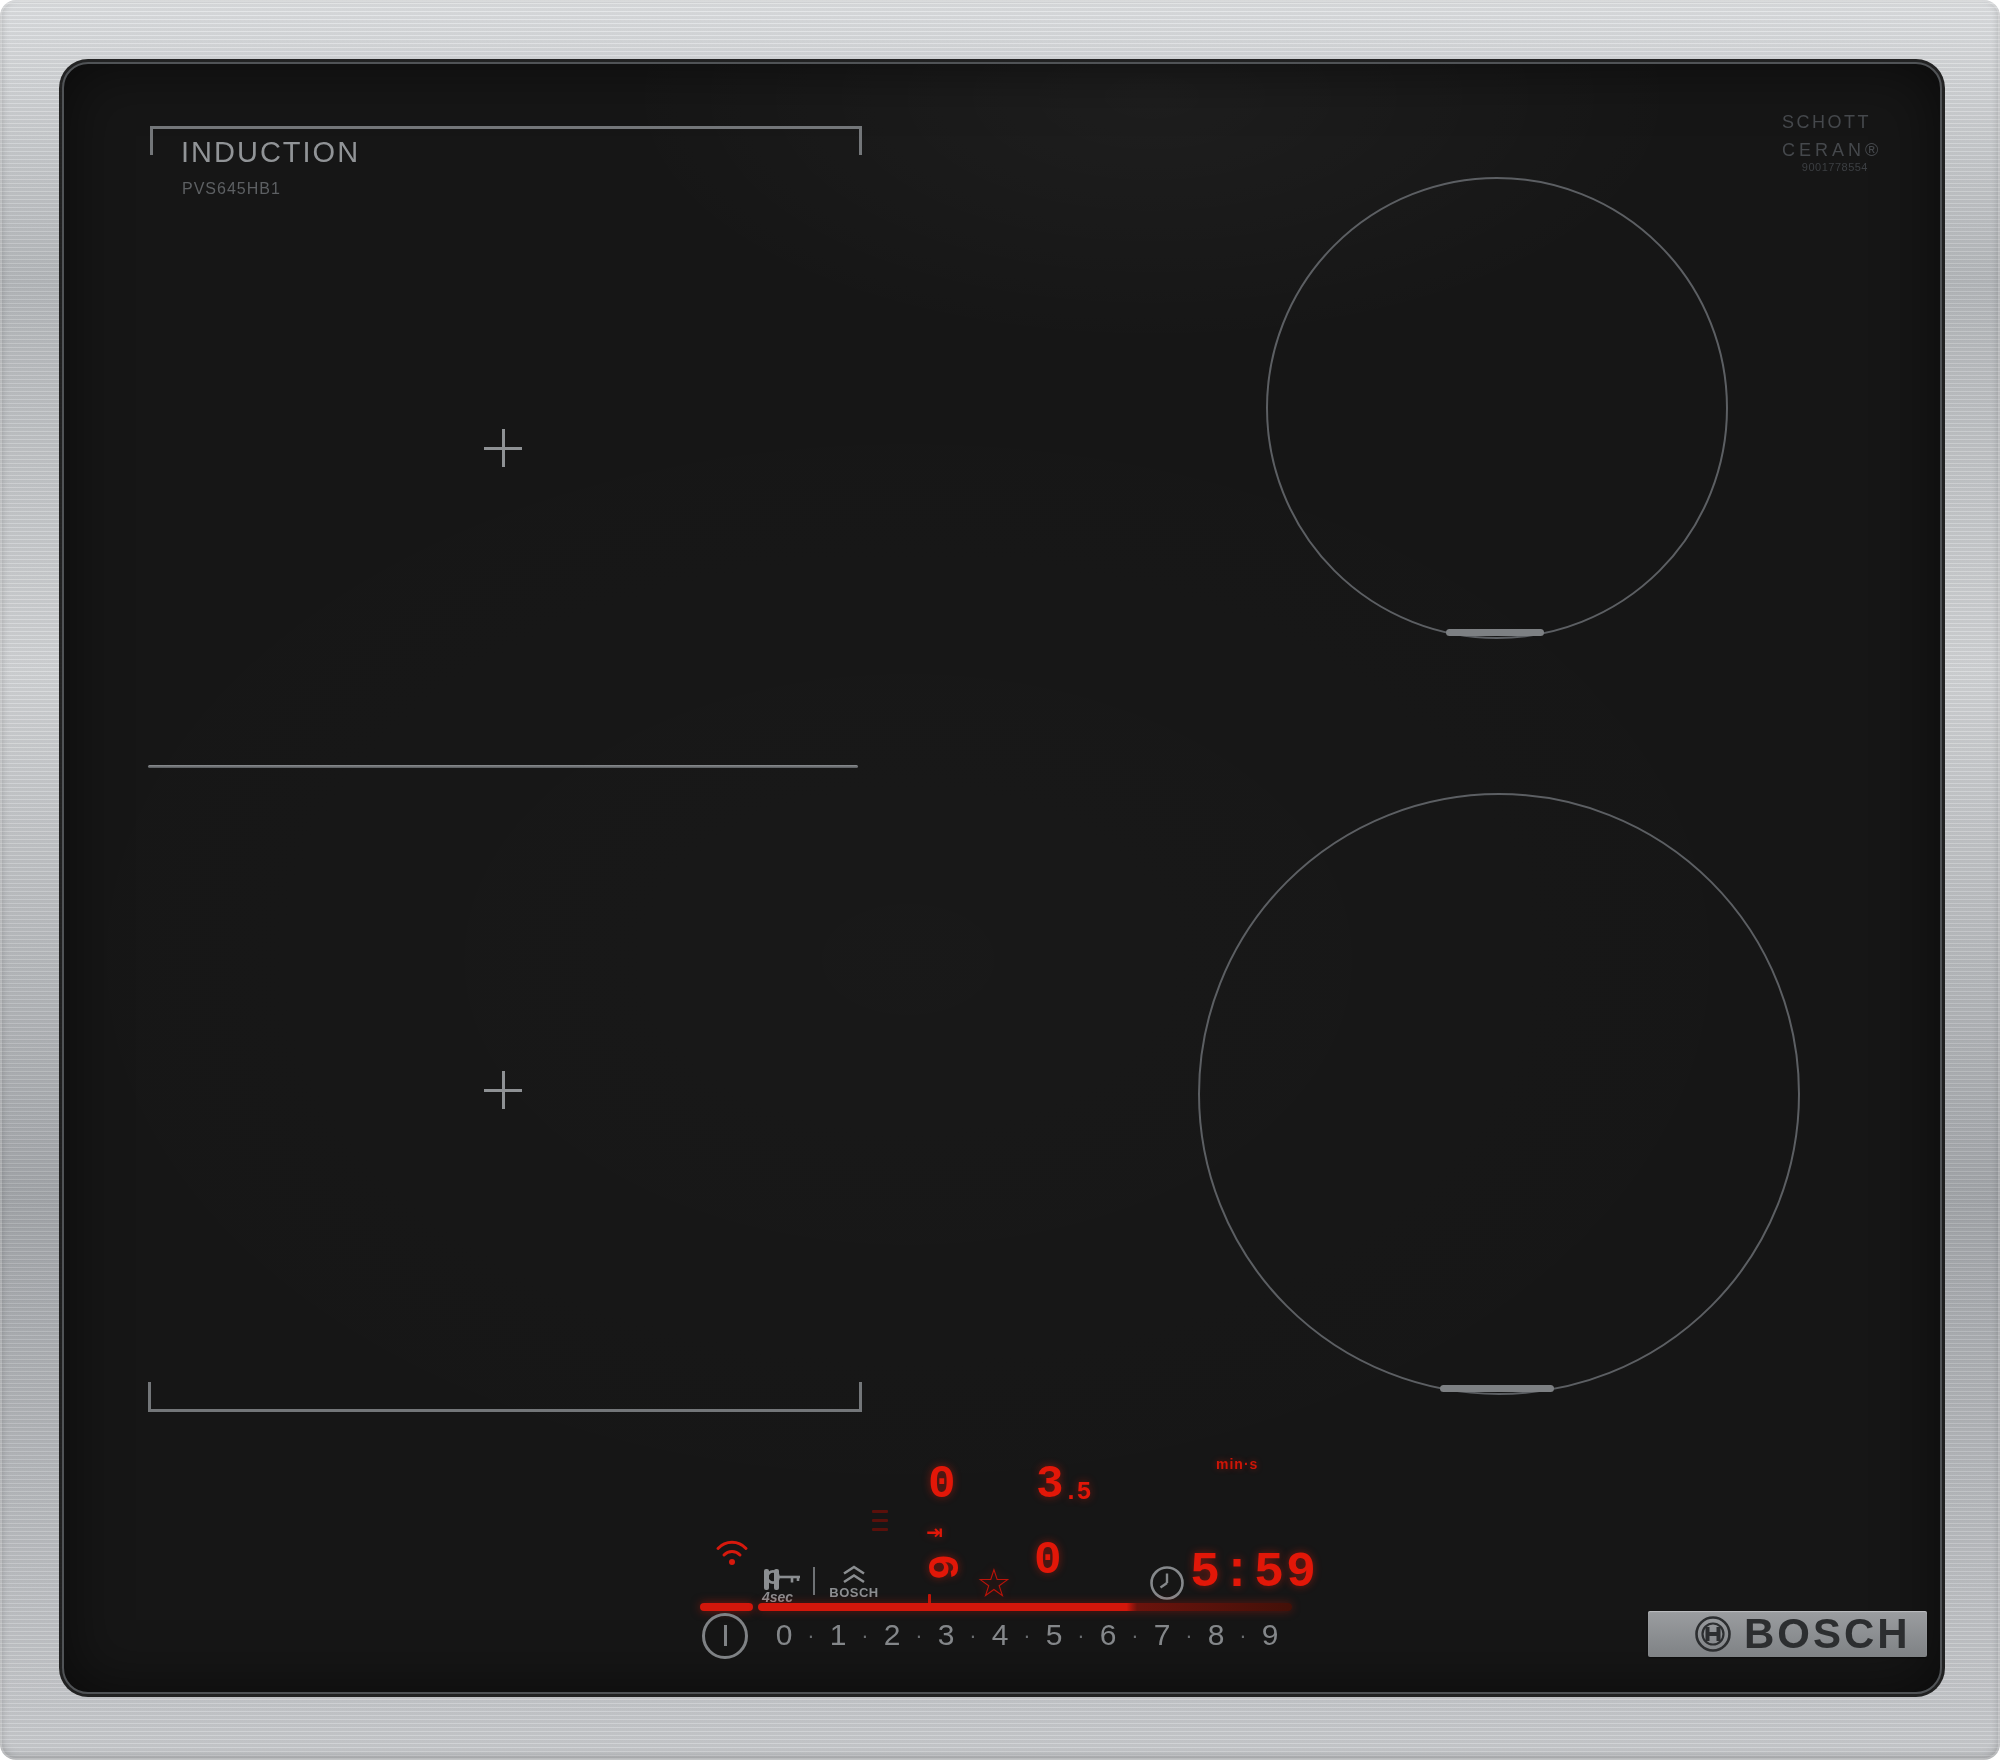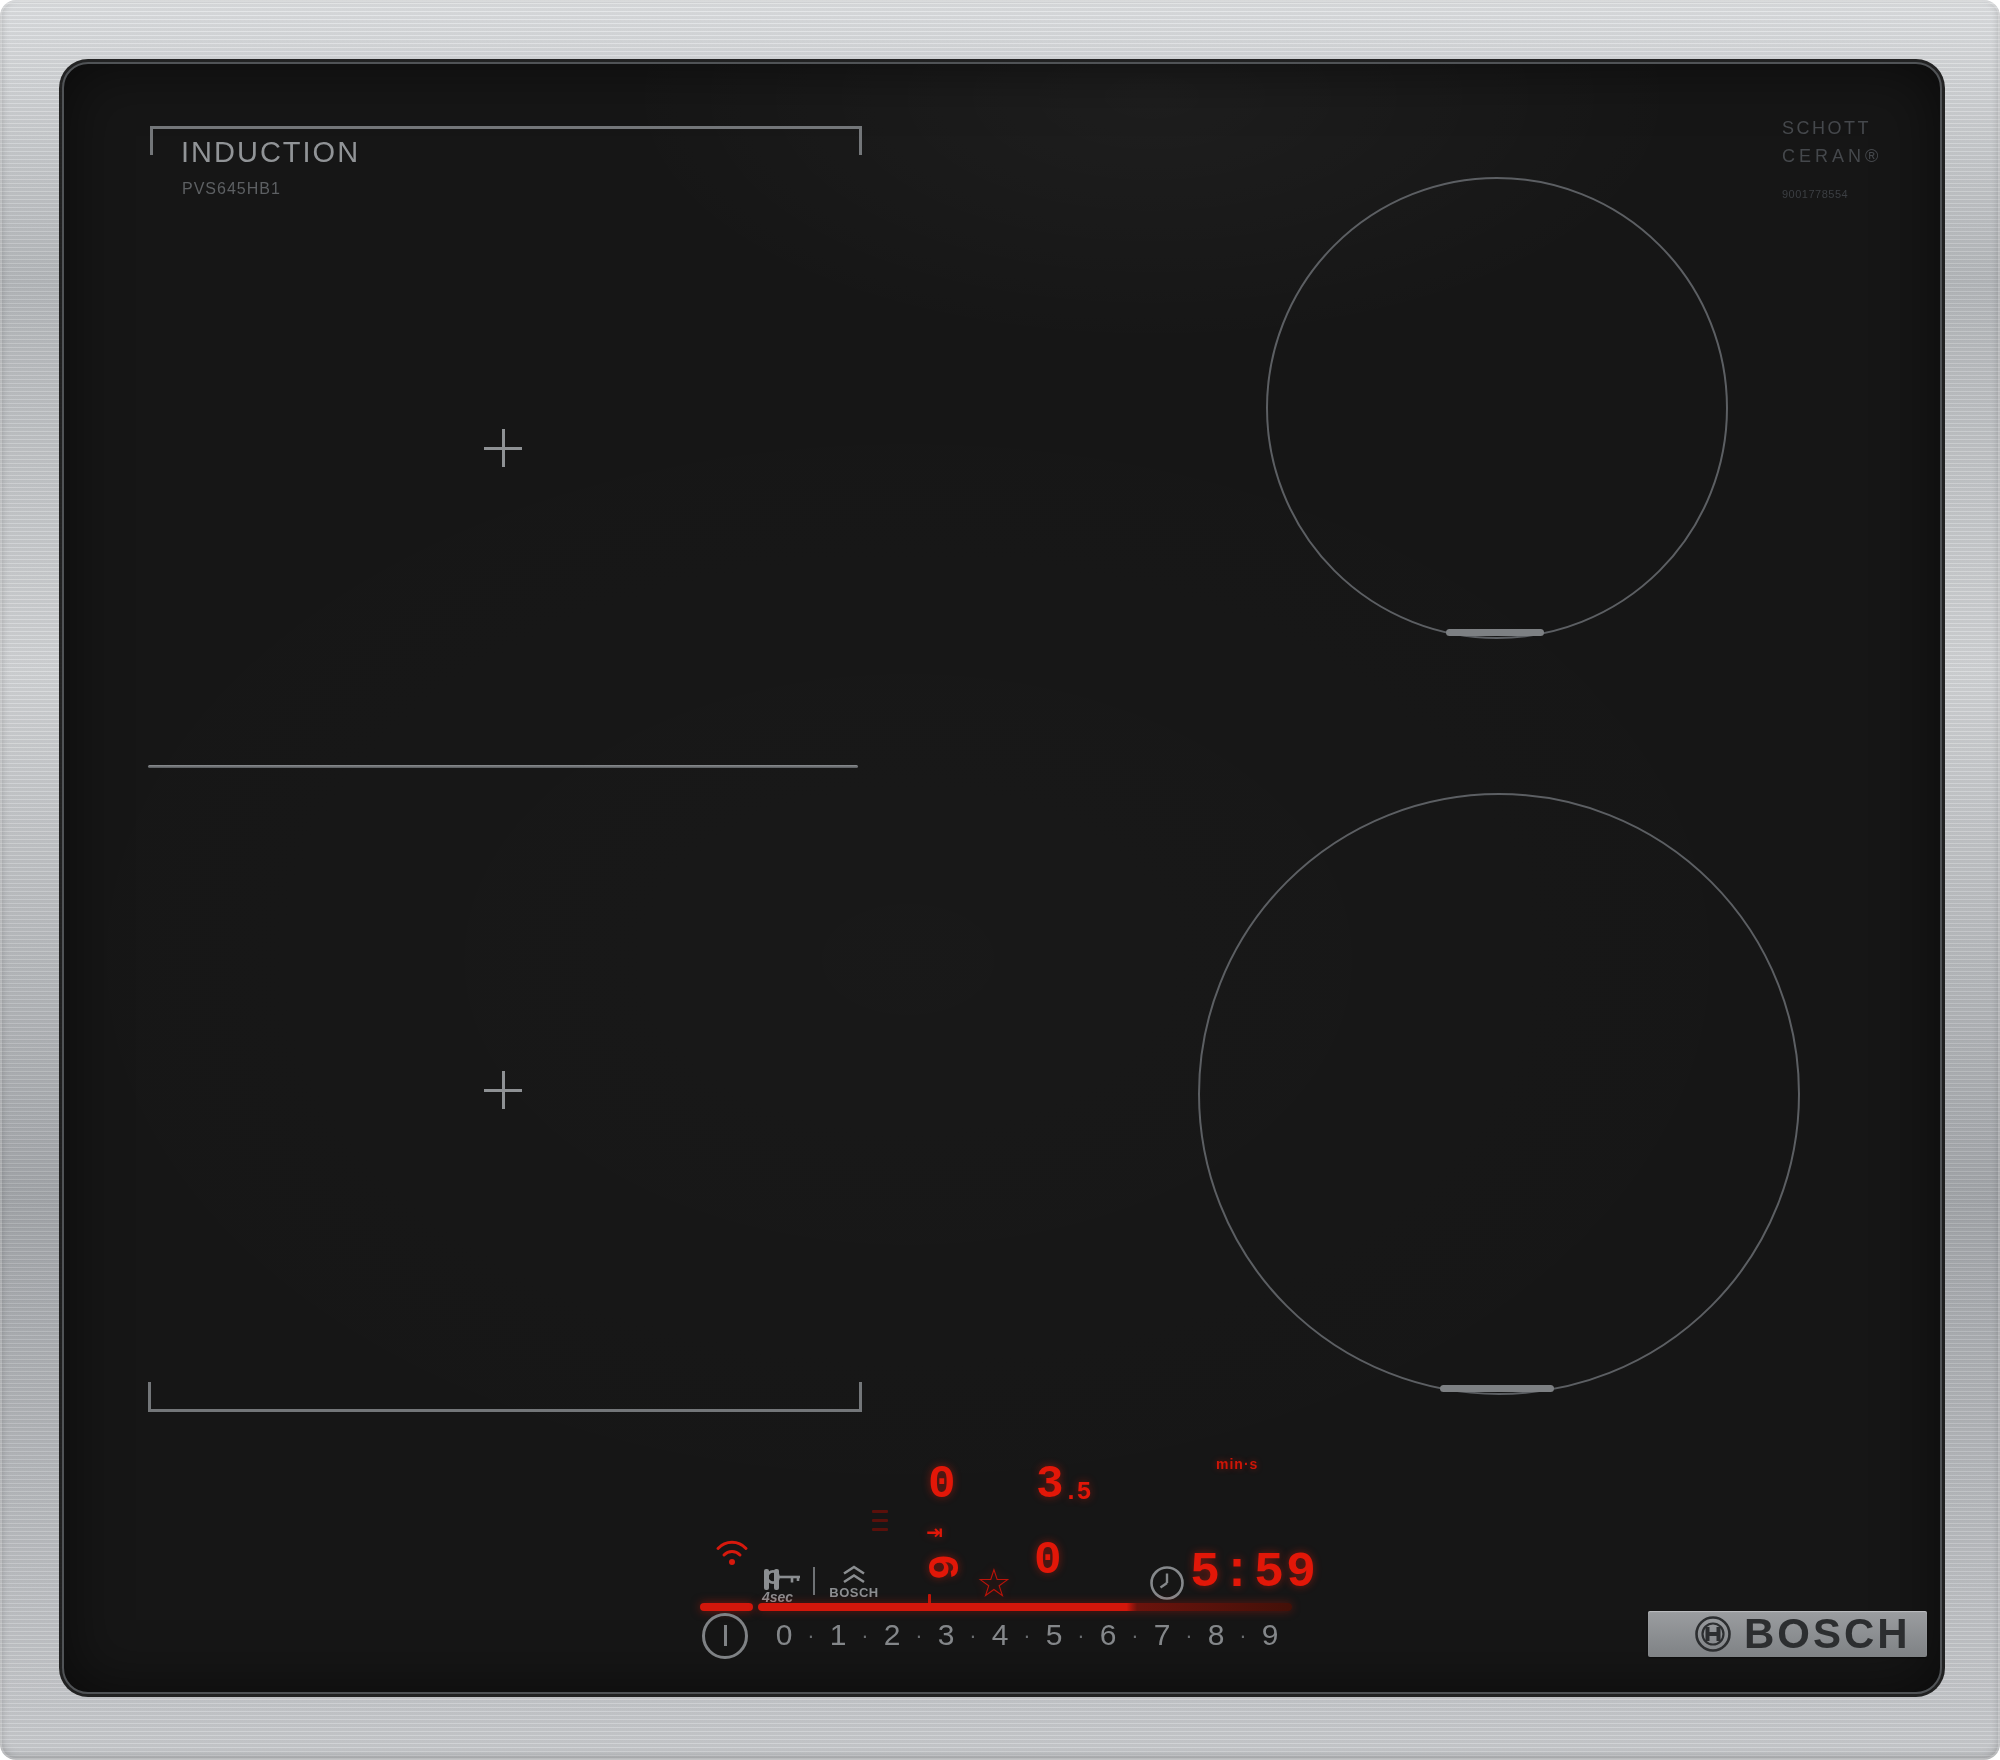--- a/index.html
+++ b/index.html
@@ -33,23 +33,23 @@
   .plus::after{content:"";position:absolute;left:17.5px;top:0;width:3px;height:38px;background:#8e9194;}
 
   
   .ring{position:absolute;border:2px solid #5c5f63;border-radius:50%;}
   .ring-notch{position:absolute;height:7px;background:#7d8083;border-radius:4px;}
 
   
   .induction-label{position:absolute;left:181px;top:136px;font-size:29px;letter-spacing:2px;color:#919497;}
   .model-label{position:absolute;left:182px;top:180px;font-size:16px;letter-spacing:1px;color:#5d6063;}
   .schott{position:absolute;left:1782px;top:112px;width:86px;color:#45484c;}
-  .schott .l1{font-size:18px;letter-spacing:2.5px;margin-top:6px;}
+  .schott .l1{font-size:18px;letter-spacing:2.5px;}
   .schott .l2{font-size:18px;letter-spacing:4px;margin-top:7px;}
-  .schott .code{font-size:11px;color:#3c3f43;margin-top:21px;letter-spacing:0.5px;}
+  .schott .code{font-size:11px;color:#3c3f43;margin-top:0;text-align:right;letter-spacing:0.5px;}
 
   .bosch-plate{position:absolute;left:1648px;top:1611px;width:279px;height:46px;border-radius:2px;
     background:linear-gradient(180deg,#9b9da0 0%,#8b8e91 55%,#7f8285 100%);
     display:flex;align-items:center;box-shadow:inset 0 1px 1px rgba(255,255,255,0.35), 0 1px 2px rgba(0,0,0,0.5);}
   .bosch-anchor{margin-left:46px;}
   .bosch-word{margin-left:12px;font-size:42px;font-weight:bold;letter-spacing:3px;color:#2c2e30;}
 
   
   .led{font-family:"Liberation Mono","DejaVu Sans Mono",monospace;color:#e21708;
     text-shadow:0 0 9px rgba(250,30,10,0.45);font-weight:bold;position:absolute;}

